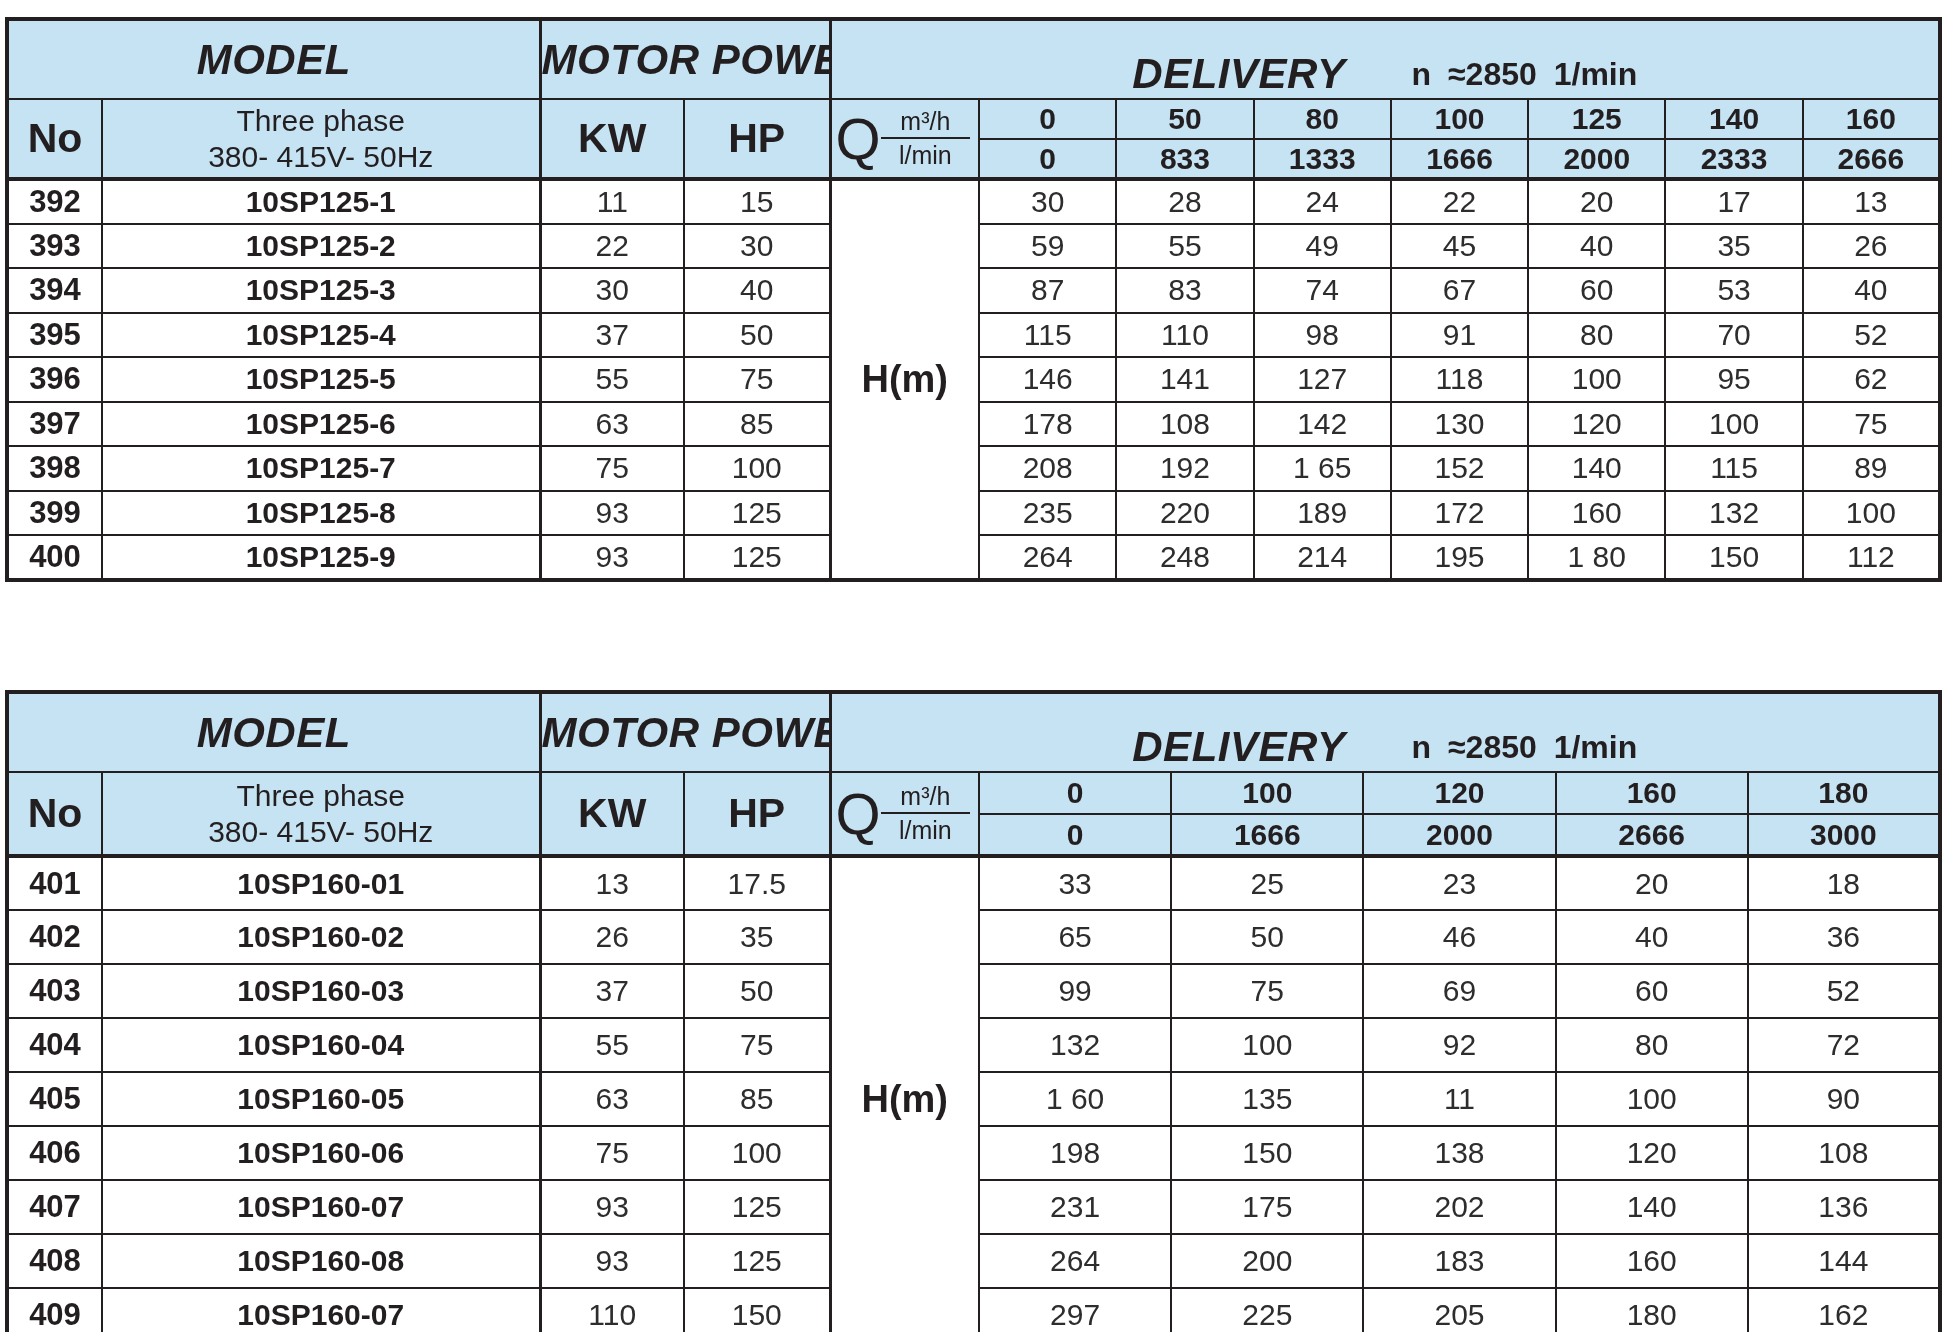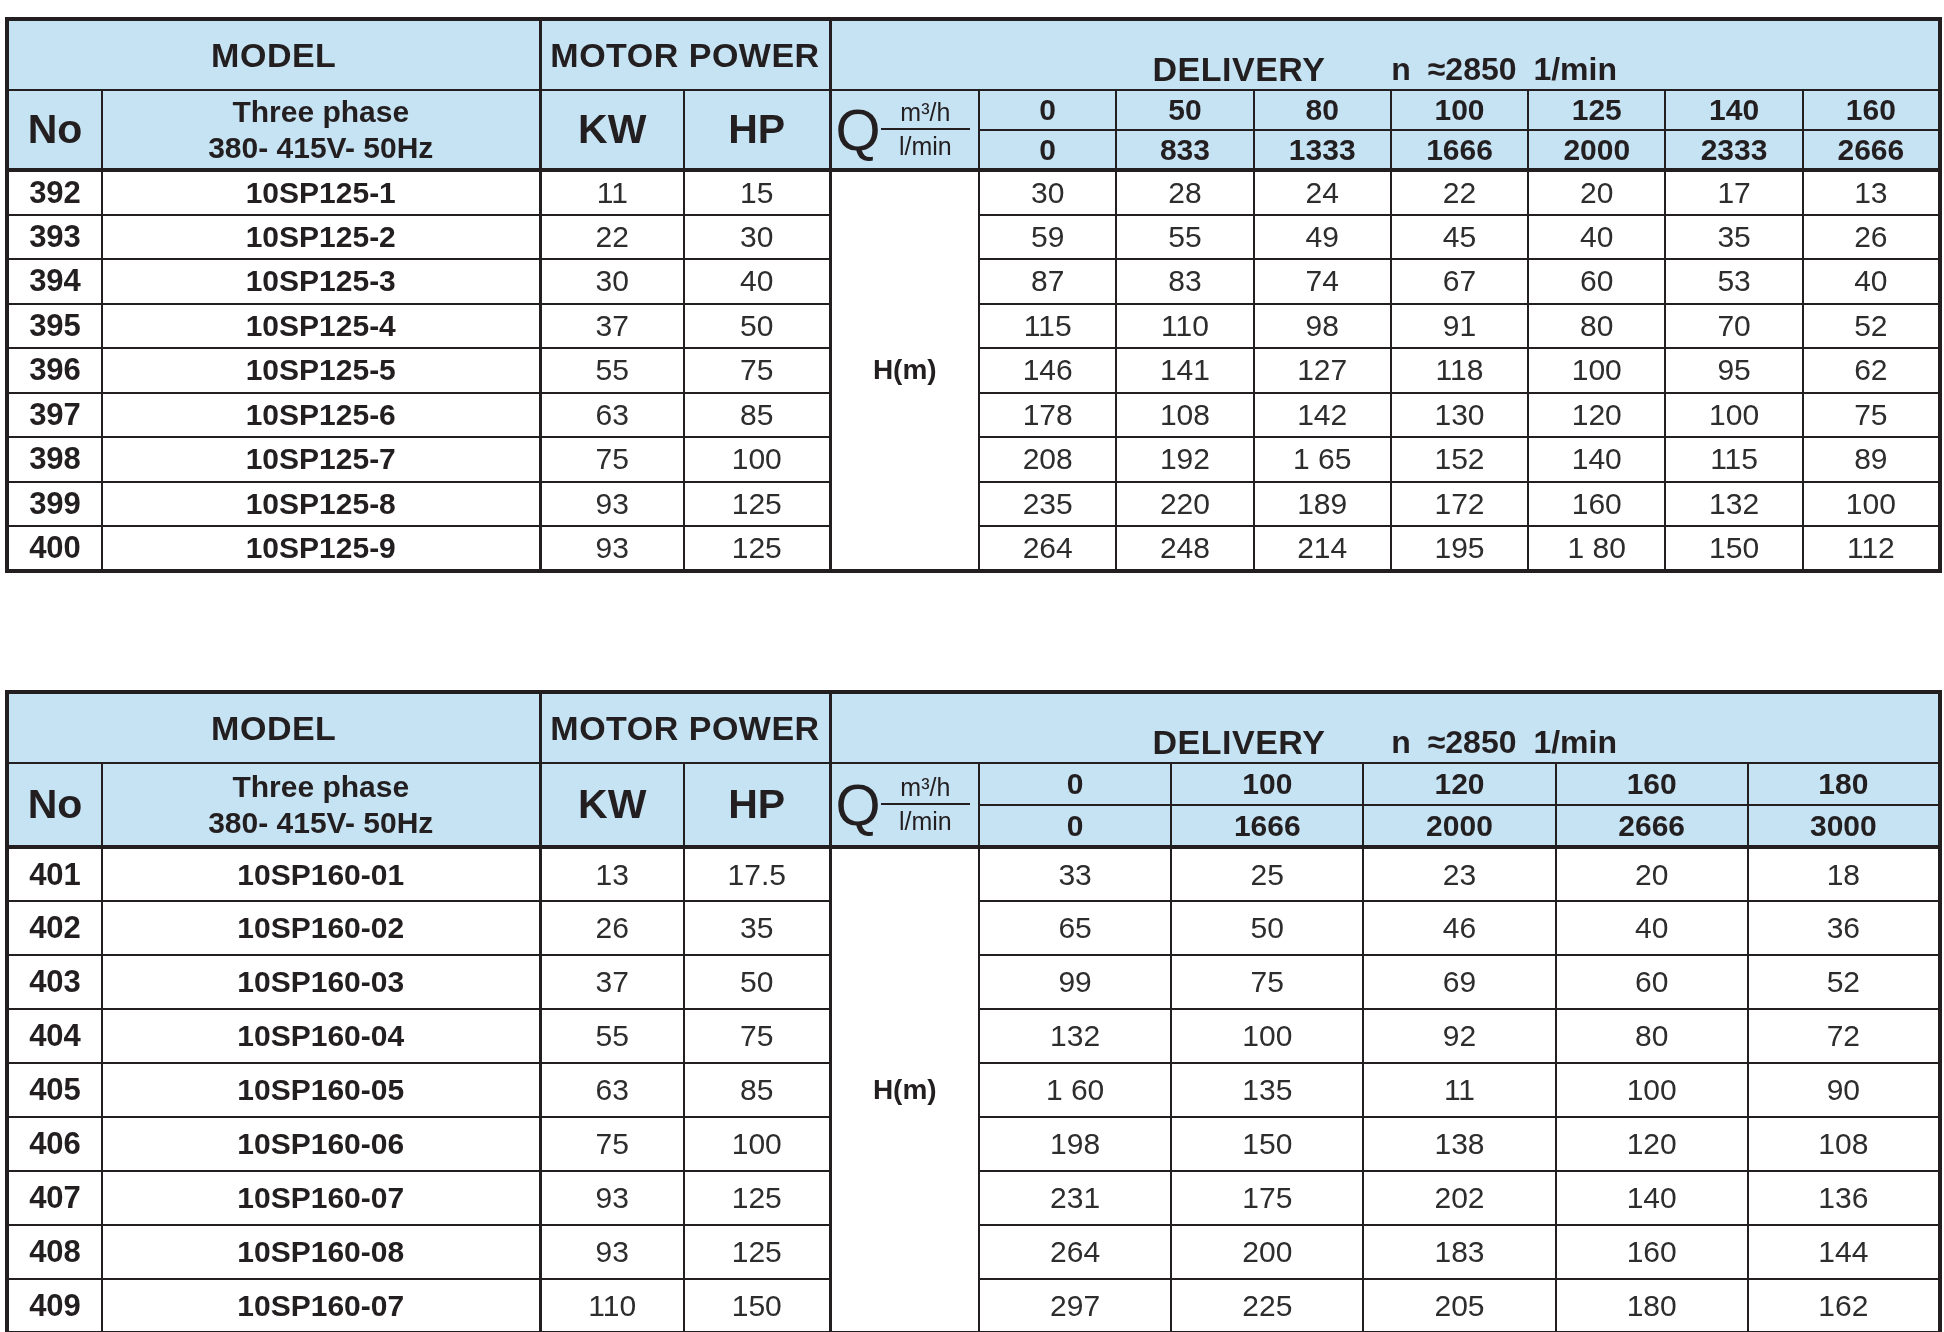--- a/index.html
+++ b/index.html
@@ -43,39 +43,39 @@
   #t1 tr.r1{height:68px;}
   #t1 tr.r2a{height:40px;}
   #t1 tr.r2b{height:40px;}
   #t1 tbody tr{height:44.5px;}
   #t2 tr.r1{height:66px;}
   #t2 tr.r2a{height:42px;}
   #t2 tr.r2b{height:42px;}
   #t2 tbody tr{height:54px;}
 
   
-  .hdr-lg{font-size:34px;letter-spacing:0.5px;}
+  .hdr-lg{font-size:42px;letter-spacing:0.5px;font-style:italic;}
   .dl-wrap{display:flex;justify-content:center;align-items:center;gap:66px;margin-top:29px;}
   .dl-speed{font-size:32px;word-spacing:8px;}
   .no-h,.kw-h,.hp-h{font-size:41px;}
-  .phase-h div{font-size:30px;line-height:1.17;font-weight:bold;}
+  .phase-h div{font-size:30px;line-height:1.17;font-weight:normal;}
   .flow-cell{font-size:30px;}
 
   
   .q-wrap{display:flex;align-items:center;justify-content:center;padding:0 8px 0 4px;}
   .q-letter{font-size:58px;font-weight:500;line-height:0.85;}
   .q-units{flex:1;display:flex;flex-direction:column;align-items:center;font-size:25px;font-weight:500;}
   .q-top{display:block;width:100%;border-bottom:2px solid var(--bd);padding-bottom:1px;}
   .q-bot{display:block;padding-top:2px;}
 
   
   td.no{font-weight:bold;font-size:31px;}
   td.model{font-weight:bold;font-size:30px;}
   td.kw,td.hp,td.val{font-size:30px;font-weight:400;color:var(--val);}
-  td.hm{font-weight:bold;font-size:28px;background:#ffffff;}
+  td.hm{font-weight:bold;font-size:38px;background:#ffffff;}
 </style>
 </head>
 <body>
 
 <div class="tbl-wrap" id="t1">
   <table class="pump">
     <colgroup>
       <col style="width:95px">
         <col style="width:438px">
         <col style="width:144px">

